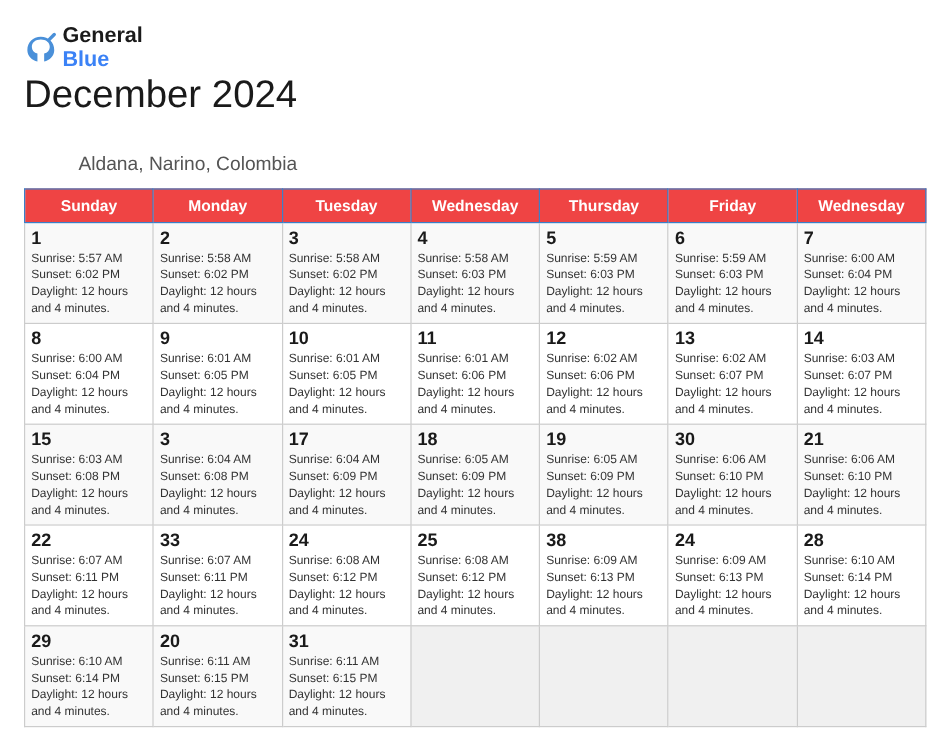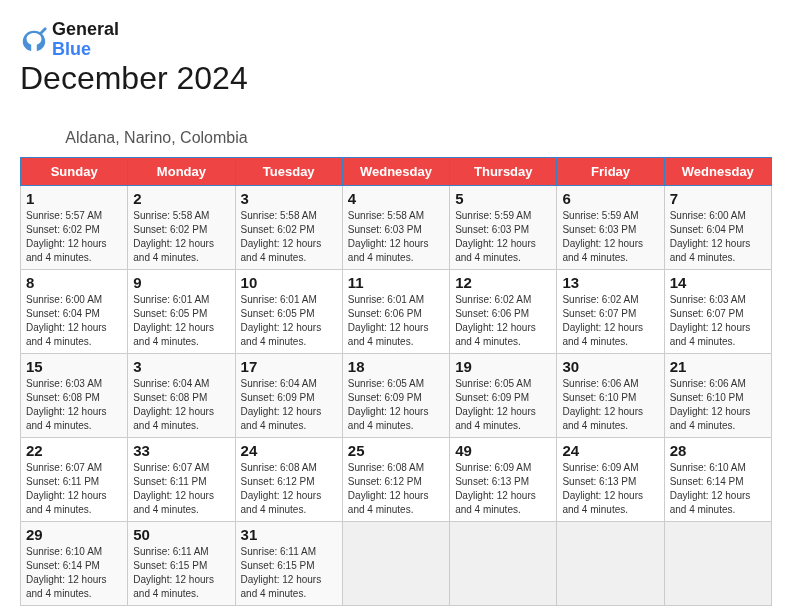--- a/index.html
+++ b/index.html
@@ -213,39 +213,39 @@
         </td>
         <td>
           <span class="day-number">24</span>
           <div class="day-info">Sunrise: 6:08 AM<br>Sunset: 6:12 PM<br>Daylight: 12 hours and 4 minutes.</div>
         </td>
         <td>
           <span class="day-number">25</span>
           <div class="day-info">Sunrise: 6:08 AM<br>Sunset: 6:12 PM<br>Daylight: 12 hours and 4 minutes.</div>
         </td>
         <td>
-          <span class="day-number">49</span>
+          <span class="day-number">38</span>
           <div class="day-info">Sunrise: 6:09 AM<br>Sunset: 6:13 PM<br>Daylight: 12 hours and 4 minutes.</div>
         </td>
         <td>
           <span class="day-number">24</span>
           <div class="day-info">Sunrise: 6:09 AM<br>Sunset: 6:13 PM<br>Daylight: 12 hours and 4 minutes.</div>
         </td>
         <td>
           <span class="day-number">28</span>
           <div class="day-info">Sunrise: 6:10 AM<br>Sunset: 6:14 PM<br>Daylight: 12 hours and 4 minutes.</div>
         </td>
       </tr>
       <tr>
         <td>
           <span class="day-number">29</span>
           <div class="day-info">Sunrise: 6:10 AM<br>Sunset: 6:14 PM<br>Daylight: 12 hours and 4 minutes.</div>
         </td>
         <td>
-          <span class="day-number">50</span>
+          <span class="day-number">20</span>
           <div class="day-info">Sunrise: 6:11 AM<br>Sunset: 6:15 PM<br>Daylight: 12 hours and 4 minutes.</div>
         </td>
         <td>
           <span class="day-number">31</span>
           <div class="day-info">Sunrise: 6:11 AM<br>Sunset: 6:15 PM<br>Daylight: 12 hours and 4 minutes.</div>
         </td>
         <td class="empty-cell"></td>
         <td class="empty-cell"></td>
         <td class="empty-cell"></td>
         <td class="empty-cell"></td>

